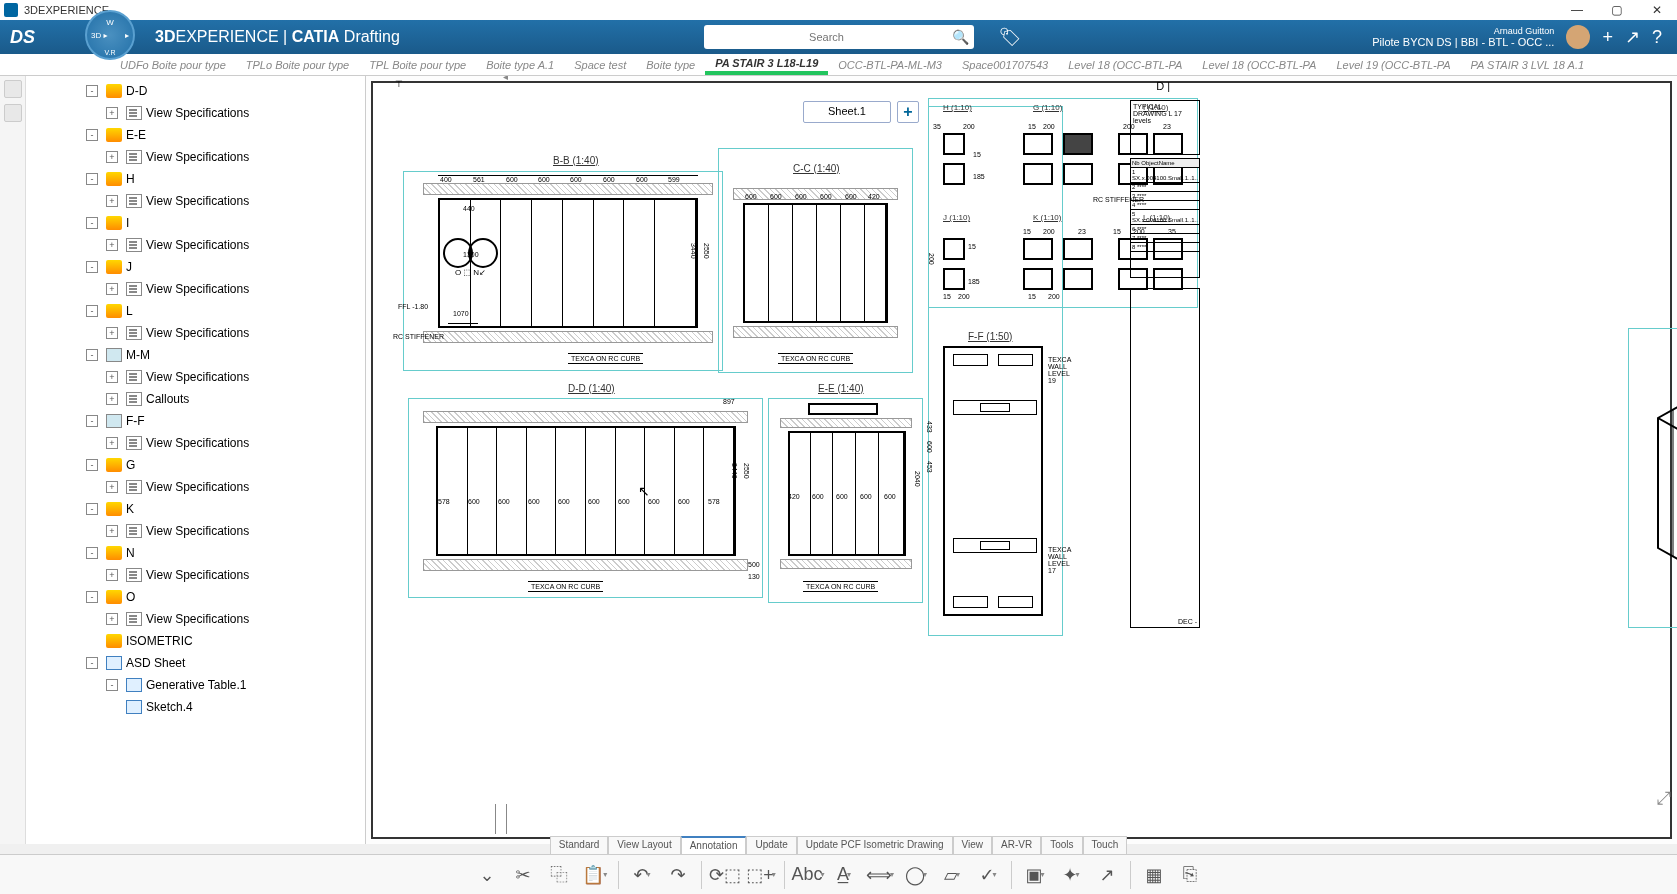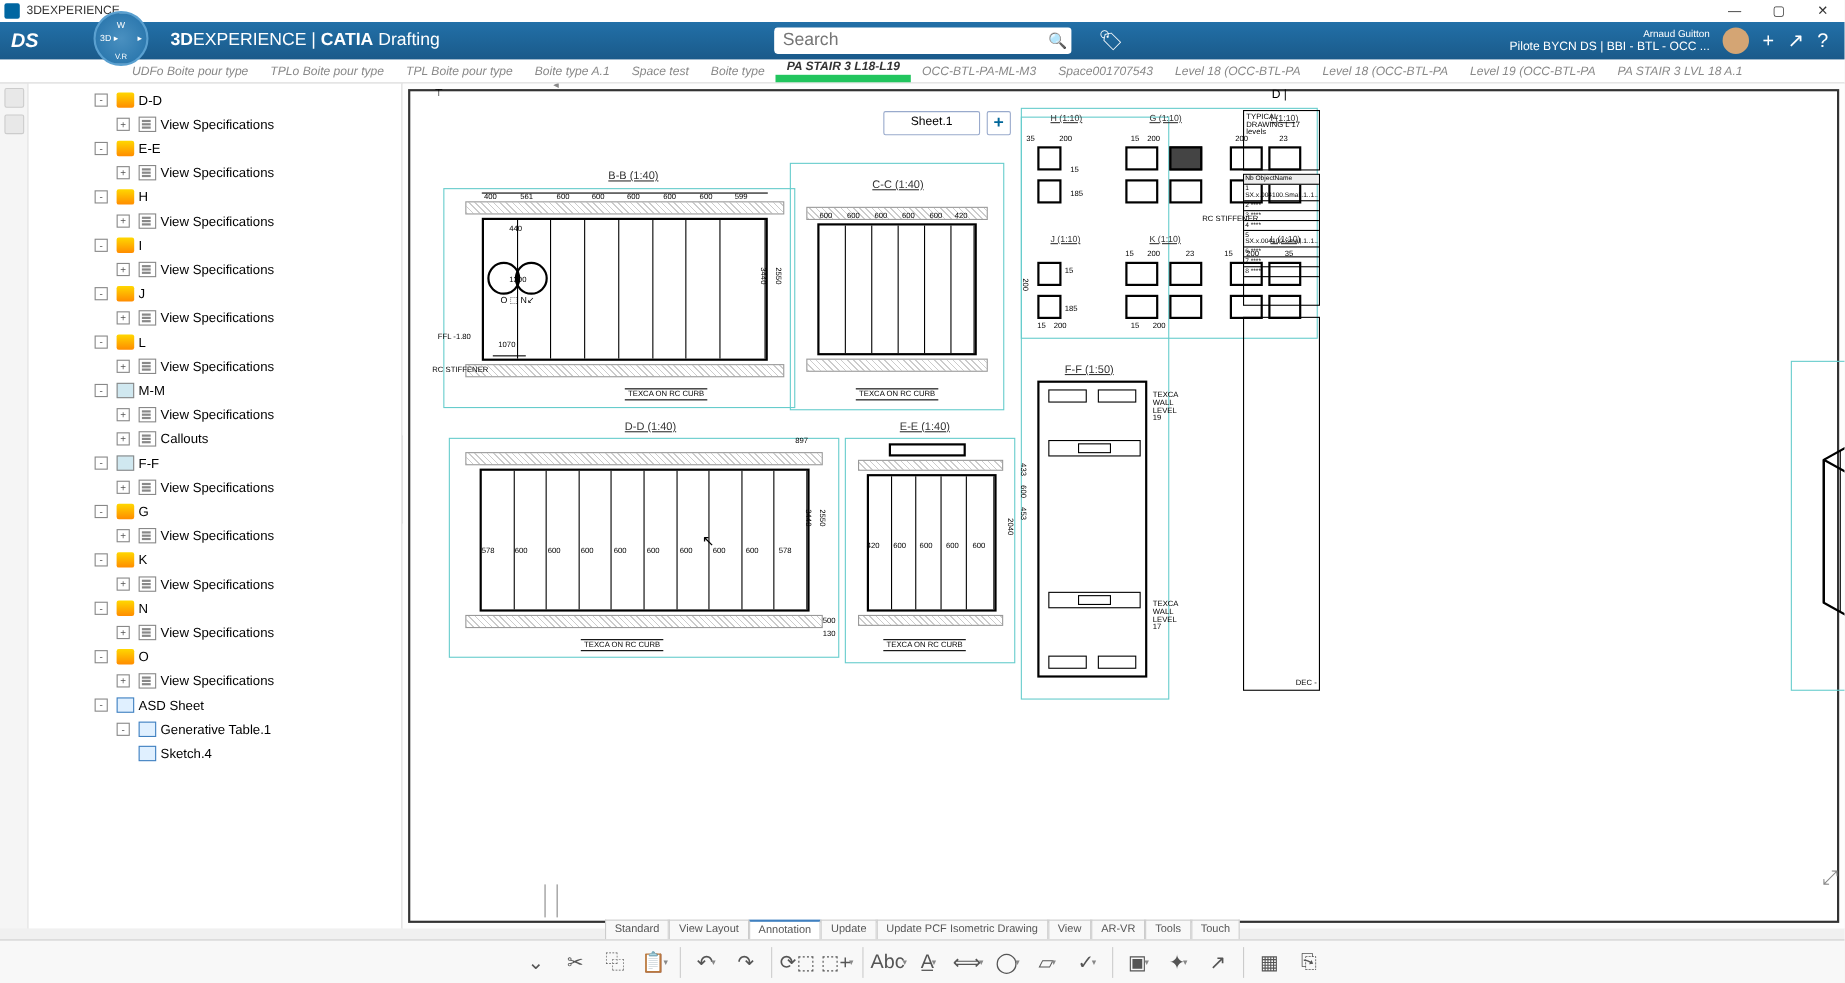--- a/index.html
+++ b/index.html
@@ -12,32 +12,32 @@
 .win-btn { width: 40px; height: 20px; display: flex; align-items: center; justify-content: center; font-size: 12px; cursor: pointer; }
 
 
 .header { height: 34px; background: linear-gradient(#2270a8, #1a5a8a); display: flex; align-items: center; color: #fff; position: relative; }
 .compass { width: 50px; height: 50px; background: radial-gradient(#4a90c0, #2270a8); border-radius: 50%; margin-left: 50px; margin-top: -5px; position: relative; z-index: 10; border: 2px solid #5aa0d0; }
 .ds-logo { margin-left: 10px; font-size: 18px; font-style: italic; font-weight: bold; }
 .brand { margin-left: 20px; font-size: 16px; }
 .brand b { font-weight: bold; }
 .brand-thin { font-weight: 300; }
 .search-box { margin-left: auto; margin-right: auto; position: absolute; left: 50%; transform: translateX(-50%); display: flex; align-items: center; background: #fff; border-radius: 3px; width: 270px; height: 24px; }
-.search-box input { border: none; outline: none; padding: 0 8px; flex: 1; font-size: 16px; color: #666; }
+.search-box input { border: none; outline: none; padding: 0 8px; flex: 1; font-size: 11px; color: #666; text-align: center; }
 .search-icon { width: 24px; text-align: center; color: #666; font-size: 14px; }
 .tag-icon { margin-left: 10px; color: #fff; font-size: 18px; }
 .header-right { margin-left: auto; display: flex; align-items: center; gap: 12px; padding-right: 15px; font-size: 12px; }
 .avatar { width: 24px; height: 24px; border-radius: 50%; background: #d4a574; }
 .hdr-icon { font-size: 18px; cursor: pointer; }
 .hdr-collab { font-size: 11px; }
 
 
 .tabs-row { height: 22px; background: #fff; border-bottom: 1px solid #ccc; display: flex; align-items: center; padding-left: 110px; font-size: 11px; color: #888; font-style: italic; overflow: hidden; }
 .tab { padding: 0 10px; height: 100%; display: flex; align-items: center; cursor: pointer; white-space: nowrap; }
-.tab.active { font-weight: bold; color: #333; border-bottom: 7px solid #22c55e; }
+.tab.active { font-weight: bold; color: #333; border-bottom: 4px solid #22c55e; }
 
 
 .main { display: flex; height: calc(100% - 20px - 34px - 22px - 50px); }
 .left-rail { width: 26px; background: #f5f5f5; border-right: 1px solid #ddd; display: flex; flex-direction: column; align-items: center; padding-top: 4px; gap: 6px; }
 .rail-btn { width: 18px; height: 18px; background: #e8e8e8; border: 1px solid #ccc; border-radius: 2px; cursor: pointer; }
 
 
 .tree-panel { width: 340px; background: #fff; border-right: 1px solid #ccc; overflow-y: auto; padding: 4px 0; font-size: 12px; }
 .tree-node { display: flex; align-items: center; height: 22px; cursor: pointer; padding-left: 4px; }
 .toggle { width: 12px; height: 12px; border: 1px solid #888; background: #fff; font-size: 9px; line-height: 10px; text-align: center; margin-right: 4px; color: #555; }
@@ -52,21 +52,21 @@
 
 
 .canvas-wrap { flex: 1; background: #fff; position: relative; overflow: hidden; }
 .canvas { position: absolute; inset: 0; background: #fdfdfd; }
 .sheet-ctrl { position: absolute; top: 18px; left: 430px; display: flex; gap: 6px; z-index: 20; }
 .sheet-tab { background: #fff; border: 1px solid #9ac; padding: 3px 24px; font-size: 11px; border-radius: 2px; }
 .sheet-add { background: #fff; border: 1px solid #9ac; width: 22px; height: 22px; display: flex; align-items: center; justify-content: center; color: #069; font-weight: bold; border-radius: 2px; cursor: pointer; }
 
 .drawing-area { position: absolute; left: 5px; top: 5px; right: 5px; bottom: 5px; border: 2px solid #333; background: #fff; }
 .dwg-label { position: absolute; font-size: 10px; color: #333; white-space: nowrap; text-decoration: underline; }
-.dwg-small { font-size: 8px; margin-left: 12px; }
+.dwg-small { font-size: 8px; }
 .elev { position: absolute; }
 .elev-frame { border: 1px solid #6cc; position: absolute; }
 .panels { position: absolute; display: flex; border: 2px solid #000; }
 .panel { border-right: 1px solid #000; }
 .hatch { background: repeating-linear-gradient(45deg, #ccc 0, #ccc 1px, #fff 1px, #fff 4px); }
 .dim-txt { position: absolute; font-size: 7px; color: #000; }
 .note-box { position: absolute; border-top: 1px solid #000; border-bottom: 1px solid #000; font-size: 7px; padding: 1px 3px; }
 
 
 .iso { position: absolute; }
@@ -268,20 +268,25 @@
       </div>
       <div class="tree-node indent-1">
         <span class="toggle">-</span>
         <span class="node-icon icon-view"></span>
         <span>O</span>
       </div>
       <div class="tree-node indent-2">
         <span class="toggle">+</span>
         <span class="node-icon icon-spec"></span>
         <span>View Specifications</span>
+      </div>
+      <div class="tree-node indent-1">
+        <span style="width:16px;display:inline-block"></span>
+        <span class="node-icon icon-view"></span>
+        <span>ISOMETRIC</span>
       </div>
       <div class="tree-node indent-1">
         <span class="toggle">-</span>
         <span class="node-icon icon-table"></span>
         <span>ASD Sheet</span>
       </div>
       <div class="tree-node indent-2">
         <span class="toggle">-</span>
         <span class="node-icon icon-table"></span>
         <span>Generative Table.1</span>

